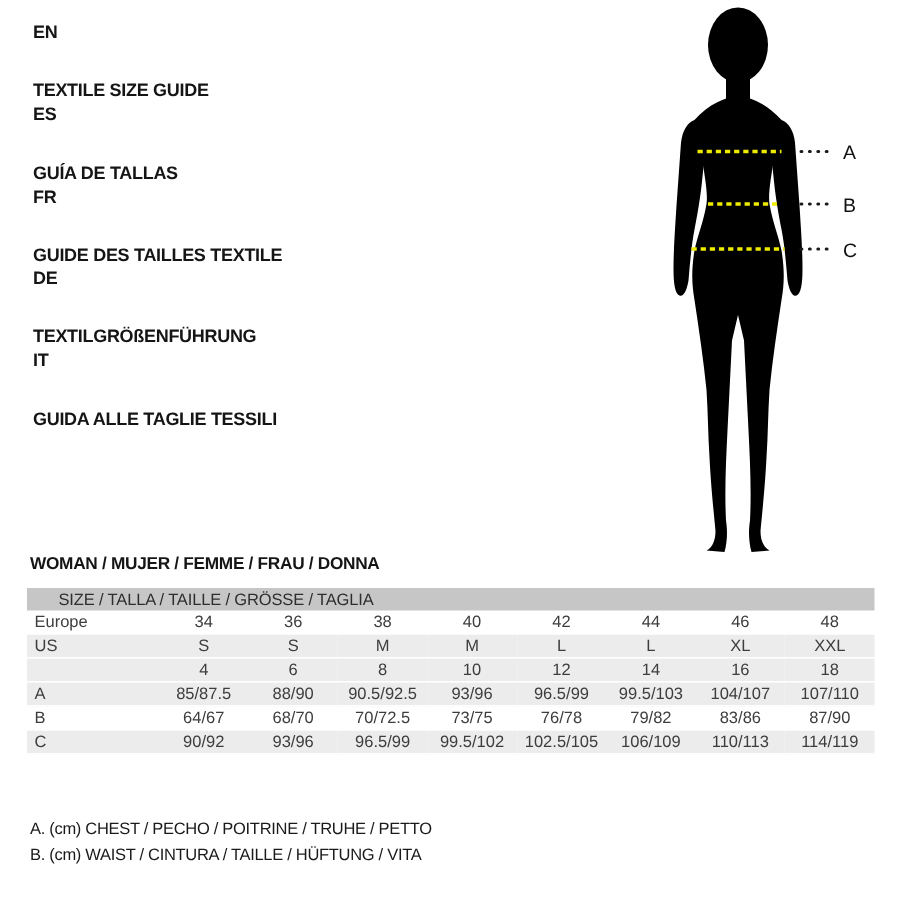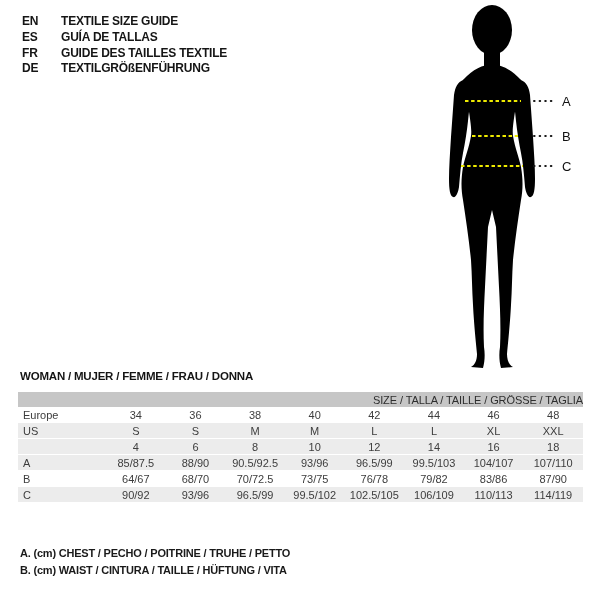--- a/index.html
+++ b/index.html
@@ -10,21 +10,21 @@
     -webkit-font-smoothing:antialiased;
   }
   .page{position:absolute;inset:0;}
 
   
   .lang-list{
     position:absolute;left:22px;top:14px;
     font-weight:bold;font-size:12px;line-height:15.8px;
     color:#151515;letter-spacing:-0.2px;white-space:nowrap;
   }
-  .lang-row{display:flex;}
+  .lang-row{display:flex;flex-direction:column;}
   .lang-code{width:39px;flex:0 0 39px;}
   .lang-label{}
 
   
   .figure-wrap{position:absolute;left:415px;top:3px;width:185px;height:370px;}
   .figure-wrap svg{display:block;}
 
   
   .group-title{
     position:absolute;left:20px;top:370px;
@@ -37,32 +37,32 @@
     border-collapse:collapse;table-layout:fixed;
     font-size:11px;color:#3d3d3d;
   }
   .size-table col.lbl{width:88px;}
   .size-table th,.size-table td{
     padding:0;height:15px;font-weight:normal;vertical-align:middle;
     white-space:nowrap;
   }
   .size-table thead th{
     background:var(--header-bg,#c6c6c6);
-    text-align:right;padding-left:6px;color:#2e2e2e;height:15px;
+    text-align:left;padding-left:21px;color:#2e2e2e;height:15px;
     letter-spacing:-0.1px;
   }
   .size-table tbody th{text-align:left;padding-left:5px;}
   .size-table tbody td{text-align:center;}
   .size-table tbody tr{border-bottom:1px solid #fff;margin-top:20px;}
   .size-table tbody tr.shaded{background:var(--row-shade,#ececec);}
 
   
   .legend{
     position:absolute;left:20px;top:545px;
-    font-weight:bold;font-size:11px;line-height:17px;
+    font-weight:normal;font-size:11px;line-height:17px;
     color:#1a1a1a;letter-spacing:-0.2px;white-space:nowrap;
   }
 </style>
 </head>
 <body style="--sil: #000000; --dash: #eeea00; --dot: #1a1a1a; --header-bg: #c6c6c6; --row-shade: #ececec;">
 
 <div class="page">
 
   <div class="lang-list">
       <div class="lang-row">
@@ -73,20 +73,24 @@
         <span class="lang-code">ES</span>
         <span class="lang-label">GUÍA DE TALLAS</span>
       </div>
       <div class="lang-row">
         <span class="lang-code">FR</span>
         <span class="lang-label">GUIDE DES TAILLES TEXTILE</span>
       </div>
       <div class="lang-row">
         <span class="lang-code">DE</span>
         <span class="lang-label">TEXTILGRÖßENFÜHRUNG</span>
+      </div>
+      <div class="lang-row">
+        <span class="lang-code">IT</span>
+        <span class="lang-label">GUIDA ALLE TAGLIE TESSILI</span>
       </div>
     </div>
 
   <div class="figure-wrap">
     <svg width="185" height="370" viewBox="0 0 185 370" xmlns="http://www.w3.org/2000/svg">
 
       <ellipse cx="77" cy="27" rx="20" ry="25" fill="var(--sil,#000)"></ellipse>
 
       <rect x="69" y="42" width="16" height="32" fill="var(--sil,#000)"></rect>
 

